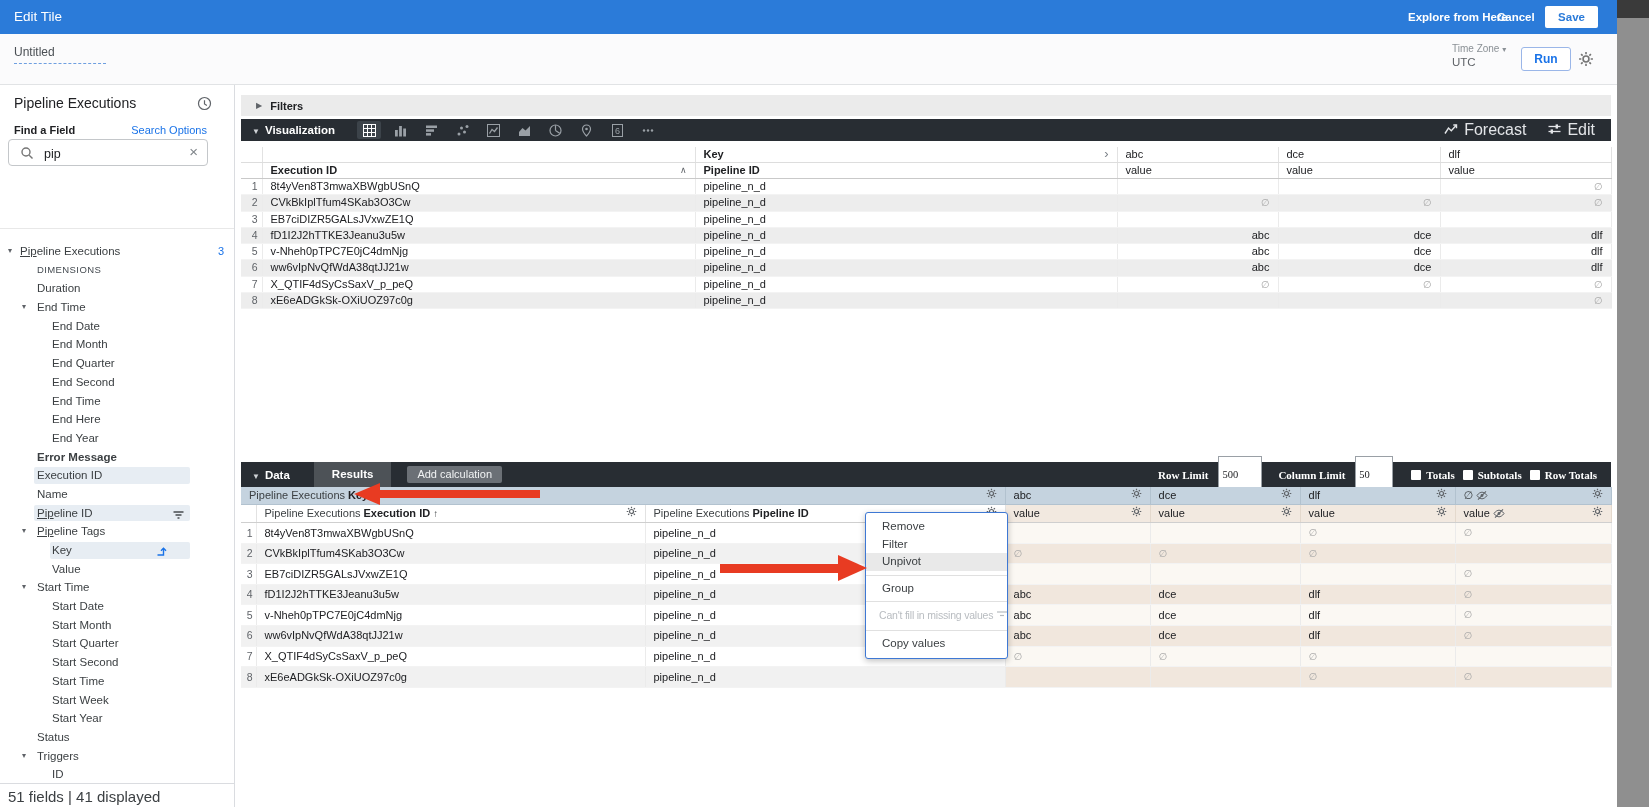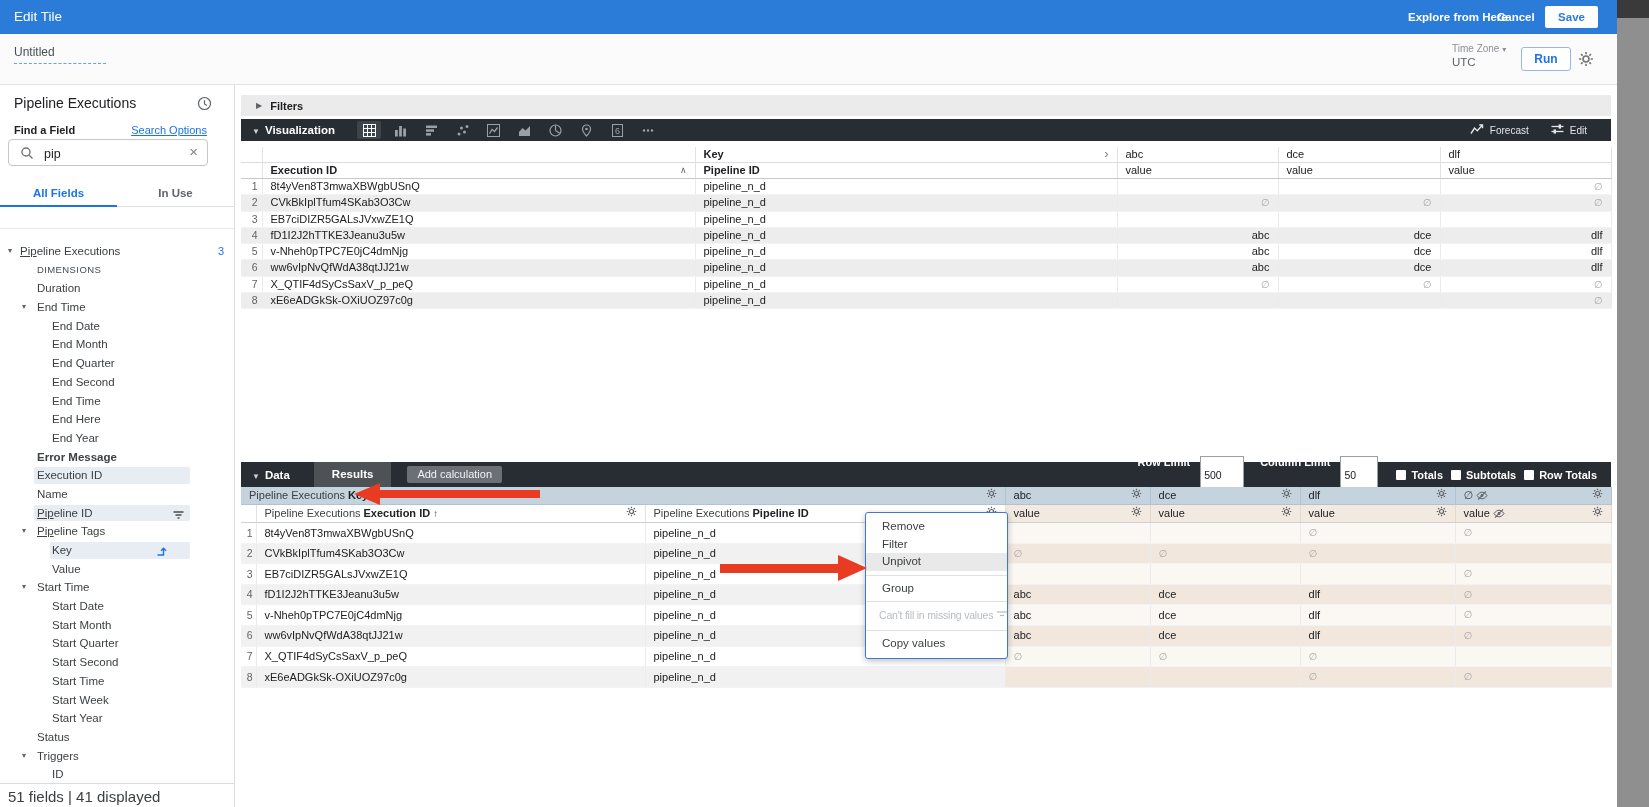--- a/index.html
+++ b/index.html
@@ -22,21 +22,21 @@
   .tzone .l2{font-size:11.5px;color:#5f6368;}
   .run-btn{position:absolute;left:1521px;top:13px;width:50px;height:24px;background:#fff;border:1px solid #9ab6e8;
            border-radius:3px;color:#1a73e8;font-weight:700;font-size:12px;font-family:inherit;}
   .hdr-gear{position:absolute;left:1578px;top:17px;}
 
   
   .sidebar{position:absolute;left:0;top:85px;width:235px;height:722px;background:#fff;border-right:1px solid #dadce0;box-sizing:border-box;}
   .sb-title{position:absolute;left:14px;top:10px;font-size:14px;font-weight:500;color:#202124;}
   .sb-history{position:absolute;left:197px;top:11px;}
   .sb-find{position:absolute;left:14px;top:39px;font-size:11px;font-weight:700;color:#202124;}
-  .sb-searchopt{position:absolute;right:27px;top:39px;font-size:11px;color:#1a73e8;cursor:pointer;text-decoration:underline;}
+  .sb-searchopt{position:absolute;right:27px;top:39px;font-size:11px;color:#1a73e8;cursor:pointer;}
   .sb-search{position:absolute;left:8px;top:54px;width:200px;height:27px;border:1px solid #c4c7ca;border-radius:4px;
              box-sizing:border-box;background:#fff;}
   .sb-search svg{position:absolute;left:11px;top:6px;}
   .sb-search input{position:absolute;left:33px;top:1px;width:140px;height:23px;border:none;outline:none;
                    font-size:12.5px;font-family:inherit;color:#202124;background:transparent;}
   .sb-search .clr{position:absolute;right:9px;top:3px;font-size:15px;color:#80868b;cursor:pointer;}
   .sb-tabs{position:absolute;left:0;top:94px;width:234px;height:28px;border-bottom:1px solid #e0e0e0;box-sizing:border-box;}
   .sb-tab{position:absolute;top:0;width:117px;height:28px;line-height:28px;text-align:center;font-size:11.5px;font-weight:700;cursor:pointer;box-sizing:border-box;}
   .sb-tab.active{color:#1a73e8;border-bottom:2px solid #1a73e8;}
   .sb-tab.idle{color:#5f6368;}
@@ -63,21 +63,21 @@
   .fsummary .seg-m{color:#9aa0a6;}
 
   
   .vizbar{position:absolute;left:241px;top:119px;width:1370px;height:22px;background:#282d33;
           display:flex;align-items:center;box-sizing:border-box;}
   .dark-label{margin-left:11px;color:#fff;font-size:11.5px;font-weight:700;white-space:nowrap;}
   .dark-label .tri{font-size:8px;color:#cfd2d6;margin-right:5px;}
   .vizicons{display:flex;align-items:center;margin-left:22px;gap:7px;}
   .vicon{width:24px;height:18px;display:flex;align-items:center;justify-content:center;cursor:pointer;border-radius:2px;}
   .vicon.active{background:#3c434a;}
-  .viz-right{margin-left:auto;display:flex;align-items:center;gap:22px;margin-right:24px;color:#e3e5e8;font-size:10px;}
+  .viz-right{margin-left:auto;display:flex;align-items:center;gap:22px;margin-right:16px;color:#e3e5e8;font-size:16px;}
   .viz-right .vr{display:flex;align-items:center;gap:6px;cursor:pointer;}
 
   
   table.grid{border-collapse:collapse;table-layout:fixed;font-size:11px;color:#202124;}
   table.grid td,table.grid th{padding:0 8px;overflow:hidden;white-space:nowrap;text-align:left;font-weight:400;box-sizing:border-box;}
   #toptable{position:absolute;left:241px;top:147px;width:1370px;}
   #toptable th{height:15px;line-height:15px;border-right:1px solid #e2e2e2;}
   #toptable thead tr:first-child th{border-bottom:1px solid #ddd;}
   #toptable thead tr:last-child th{border-bottom:1px solid #c9c9c9;}
   #toptable td{height:15.3px;line-height:15.3px;border-right:1px solid #ebebeb;border-bottom:1px solid #f3f3f3;}
@@ -104,21 +104,21 @@
   .pfx{color:#3c4043;}
   .uparr{font-size:10px;color:#3c4043;margin-left:3px;}
 
   
   .databar{position:absolute;left:241px;top:462px;width:1370px;height:25px;background:#282d33;
            display:flex;align-items:center;box-sizing:border-box;}
   .results-tab{margin-left:24px;height:25px;line-height:25px;padding:0 18px;background:#4d5257;color:#fff;
                font-size:11.5px;font-weight:700;cursor:pointer;}
   .addcalc{margin-left:16px;height:17px;line-height:17px;padding:0 10px;background:#6b7076;color:#f1f3f4;
            font-size:11px;border-radius:2px;cursor:pointer;}
-  .db-right{margin-left:auto;display:flex;gap:10px;margin-right:14px;color:#fff;font-size:11px;font-weight:700;}
+  .db-right{margin-left:auto;display:flex;align-items:center;gap:10px;margin-right:14px;color:#fff;font-size:11px;font-weight:700;font-family:Liberation Serif, serif;}
   .db-right input{width:36px;height:15px;border:1px solid #9aa0a6;font-size:10.5px;font-family:inherit;padding:10px 3px;color:#202124;}
   .cbgrp{display:flex;align-items:center;gap:5px;margin-left:8px;}
   .cbox{width:10px;height:10px;background:#fff;border-radius:1px;display:inline-block;cursor:pointer;}
 
   
   .menu{position:absolute;left:865px;top:512px;width:143px;background:#fff;border:1px solid #3e78d4;
         border-radius:3px;box-shadow:0 2px 6px rgba(0,0,0,.25);padding:5px 0;z-index:40;box-sizing:border-box;}
   .menu-item{height:17.5px;line-height:17.5px;padding-left:16px;font-size:11.5px;color:#3c4043;cursor:pointer;white-space:nowrap;}
   .menu-item.hover{background:#e9e9e9;}
   .menu-item.disabled{color:#b8bcc0;font-size:10.5px;display:flex;align-items:center;gap:3px;padding-left:13px;padding-right:4px;height:20px;cursor:default;letter-spacing:-0.2px;}
@@ -172,24 +172,20 @@
         </svg></span>
     <span class="sb-find">Find a Field</span>
     <span class="sb-searchopt">Search Options</span>
     <div class="sb-search">
       <svg width="14" height="14" viewBox="0 0 14 14">
           <circle cx="6" cy="6" r="4" fill="none" stroke="#757575" stroke-width="1.4"></circle>
           <line x1="9.2" y1="9.2" x2="12.5" y2="12.5" stroke="#757575" stroke-width="1.4"></line>
         </svg>
       <input value="pip" style="">
       <span class="clr">×</span>
-    </div>
-    <div class="sb-tabs">
-      <div class="sb-tab active" style="left:0">All Fields</div>
-      <div class="sb-tab idle" style="left:117px">In Use</div>
     </div>
     <div class="sb-topline"></div>
     <div class="tree" id="tree">
         <div class="trow">
           <span class="tarrow" style="left: 8px;">▾</span>
           <span class="tlabel" style="left: 20px;"><span class="match">Pip</span>eline Executions</span>
           <span class="tcount">3</span>
         </div>
         <div class="trow section">
           <span class="tlabel" style="left: 37px;">DIMENSIONS</span>

